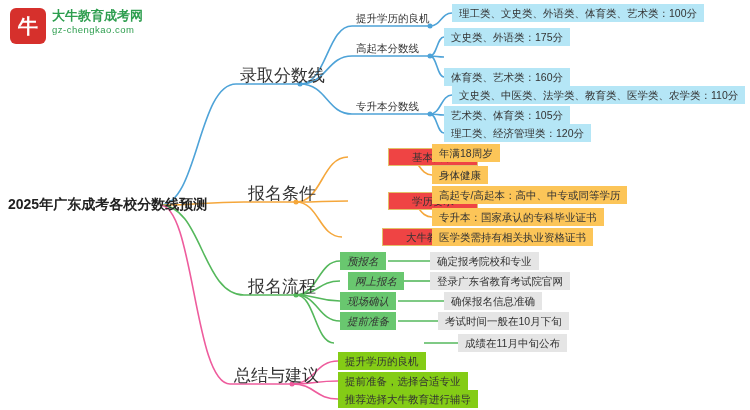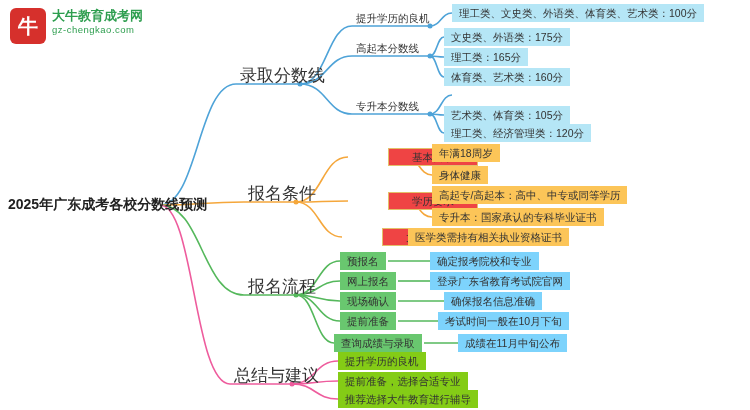--- a/index.html
+++ b/index.html
@@ -8,22 +8,22 @@
     font-family:"Liberation Sans","DejaVu Sans",sans-serif;color:#333;
   }
   .node{position:absolute;white-space:nowrap;line-height:14px;}
   .lbl{font-size:17px;color:#333;}
   .lbl2{font-size:10.5px;color:#333;}
   .root-lbl{font-size:14px;font-weight:600;color:#222;}
   .box{padding:2px 7px;border-radius:0;font-size:10.5px;color:#333;}
   .cyan{background:#b5e6f6;}
   .amber{background:#fcc558;}
   .mid-orange{background:#ef4444;border:1px solid #e3c06a;padding:1px 23px;margin-left:40px;}
-  .green-node{background:#69c76f;}
-  .green-leaf{background:#7dd3fc;}
+  .green-node{background:#69c76f;font-style:italic;}
+  .green-leaf{background:#e5e5e5;}
   .pink-leaf{background:#84cc16;}
   #edges{position:absolute;left:0;top:0;}
   #logo{position:absolute;left:10px;top:8px;display:flex;align-items:flex-start;}
   #logo-box{width:36px;height:36px;background:#d6302c;border-radius:6px;
     display:flex;align-items:center;justify-content:center;color:#fff;
     font-size:20px;font-weight:bold;}
   #logo-text{margin-left:6px;}
   #brand{color:#2e9e4f;font-size:13px;font-weight:bold;line-height:16px;}
   #domain{color:#2e9e4f;font-size:9.5px;letter-spacing:.5px;line-height:12px;}
 </style>
@@ -99,45 +99,44 @@
   </div>
 
   <div class="node root-lbl" style="left:8px;top:197px">2025年广东成考各校分数线预测</div>
 
   <div class="node lbl" style="left:240px;top:69px">录取分数线</div>
   <div class="node lbl2" style="left:356px;top:11px">提升学历的良机</div>
   <div class="node lbl2" style="left:356px;top:41px">高起本分数线</div>
   <div class="node lbl2" style="left:356px;top:99px">专升本分数线</div>
   <div class="node box cyan" style="left:452px;top:4px">理工类、文史类、外语类、体育类、艺术类：100分</div>
   <div class="node box cyan" style="left:444px;top:28px">文史类、外语类：175分</div>
-  <div class="node box cyan" style="left:444px;top:48px">理工类：165分</div>
   <div class="node box cyan" style="left:444px;top:68px">体育类、艺术类：160分</div>
+  <div class="node box cyan" style="left:452px;top:86px">文史类、中医类、法学类、教育类、医学类、农学类：110分</div>
   <div class="node box cyan" style="left:444px;top:106px">艺术类、体育类：105分</div>
   <div class="node box cyan" style="left:444px;top:124px">理工类、经济管理类：120分</div>
 
   <div class="node lbl" style="left:248px;top:187px">报名条件</div>
   <div class="node box mid-orange" style="left:348px;top:148px">基本要求</div>
   <div class="node box amber" style="left:432px;top:144px">年满18周岁</div>
   <div class="node box amber" style="left:432px;top:166px">身体健康</div>
   <div class="node box mid-orange" style="left:348px;top:192px">学历要求</div>
   <div class="node box amber" style="left:432px;top:186px">高起专/高起本：高中、中专或同等学历</div>
   <div class="node box amber" style="left:432px;top:208px">专升本：国家承认的专科毕业证书</div>
   <div class="node box mid-orange" style="left:342px;top:228px">大牛教育成考网</div>
-  <div class="node box amber" style="left:408px;top:228px">医学类需持有相关执业资格证书</div>
+  <div class="node box amber" style="left:432px;top:228px">医学类需持有相关执业资格证书</div>
 
   <div class="node lbl" style="left:248px;top:280px">报名流程</div>
   <div class="node box green-node" style="left:340px;top:252px">预报名</div>
   <div class="node box green-leaf" style="left:430px;top:252px">确定报考院校和专业</div>
-  <div class="node box green-node" style="left:340px;top:272px">网上报名</div>
+  <div class="node box green-node" style="left:348px;top:272px">网上报名</div>
   <div class="node box green-leaf" style="left:430px;top:272px">登录广东省教育考试院官网</div>
   <div class="node box green-node" style="left:340px;top:292px">现场确认</div>
   <div class="node box green-leaf" style="left:444px;top:292px">确保报名信息准确</div>
   <div class="node box green-node" style="left:340px;top:312px">提前准备</div>
   <div class="node box green-leaf" style="left:438px;top:312px">考试时间一般在10月下旬</div>
-  <div class="node box green-node" style="left:334px;top:334px">查询成绩与录取</div>
   <div class="node box green-leaf" style="left:458px;top:334px">成绩在11月中旬公布</div>
 
   <div class="node lbl" style="left:234px;top:369px">总结与建议</div>
   <div class="node box pink-leaf" style="left:338px;top:352px">提升学历的良机</div>
   <div class="node box pink-leaf" style="left:338px;top:372px">提前准备，选择合适专业</div>
   <div class="node box pink-leaf" style="left:338px;top:390px">推荐选择大牛教育进行辅导</div>
 
 </div>
 
 </body></html>

